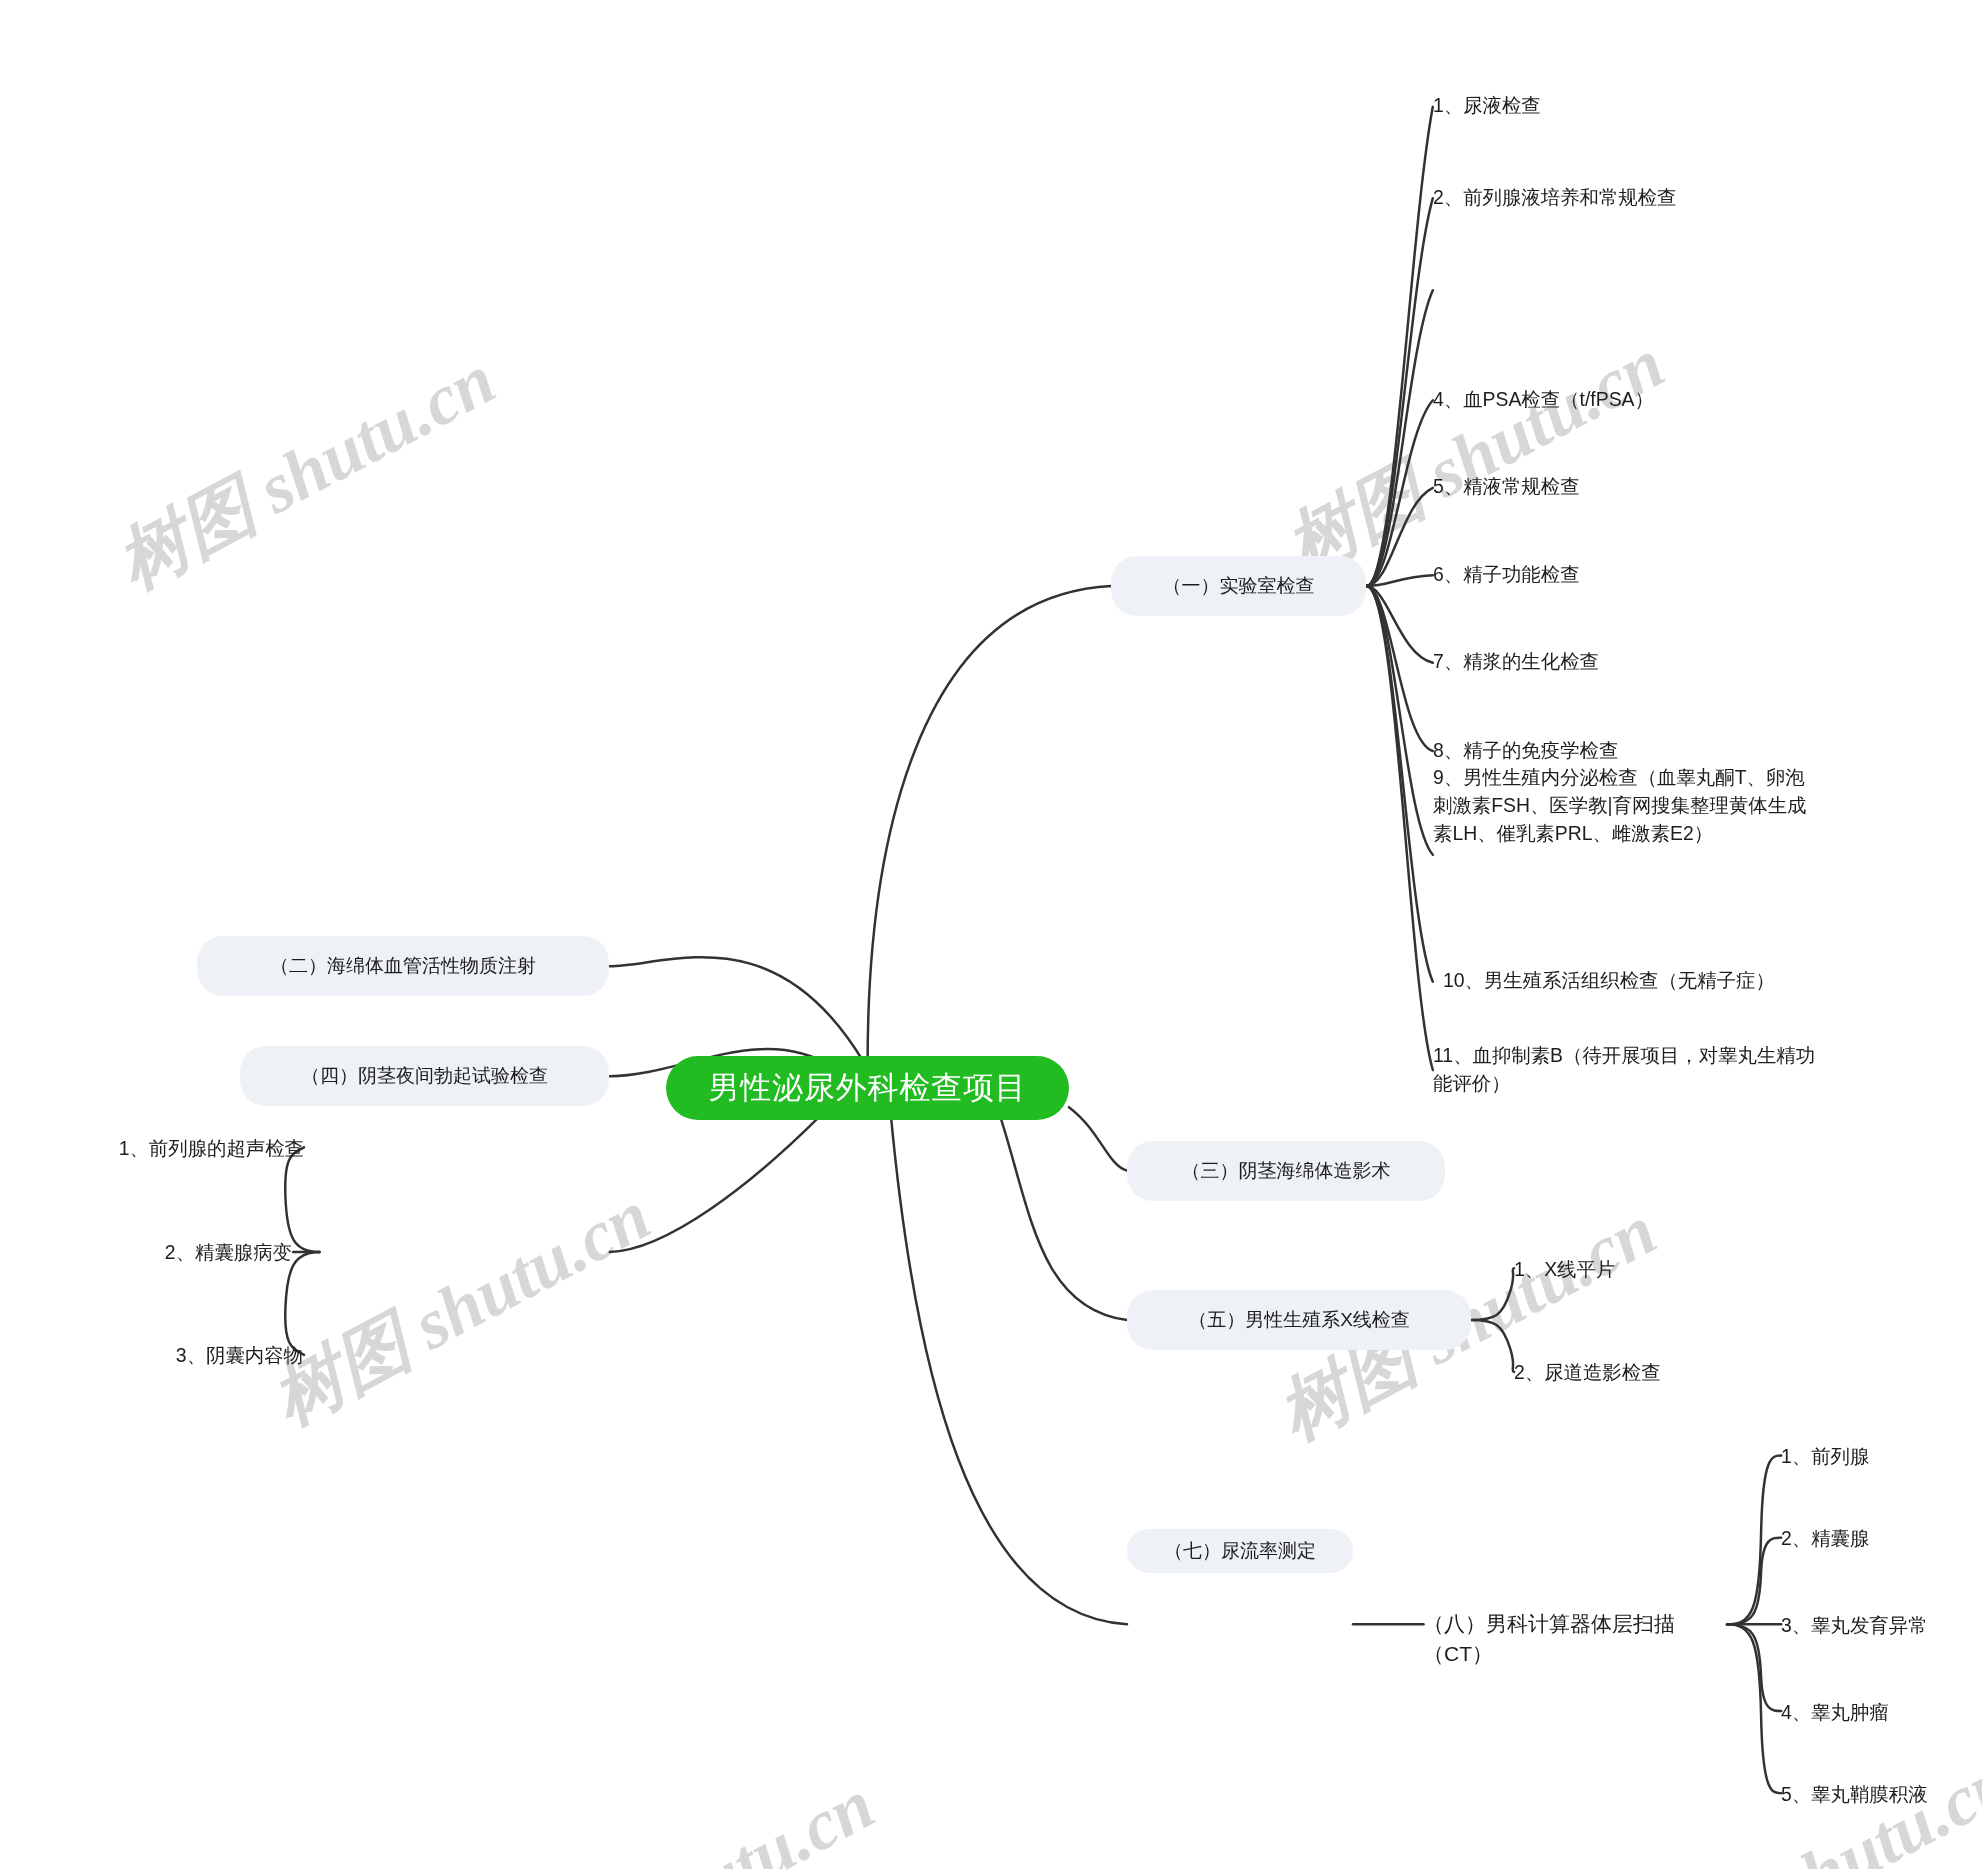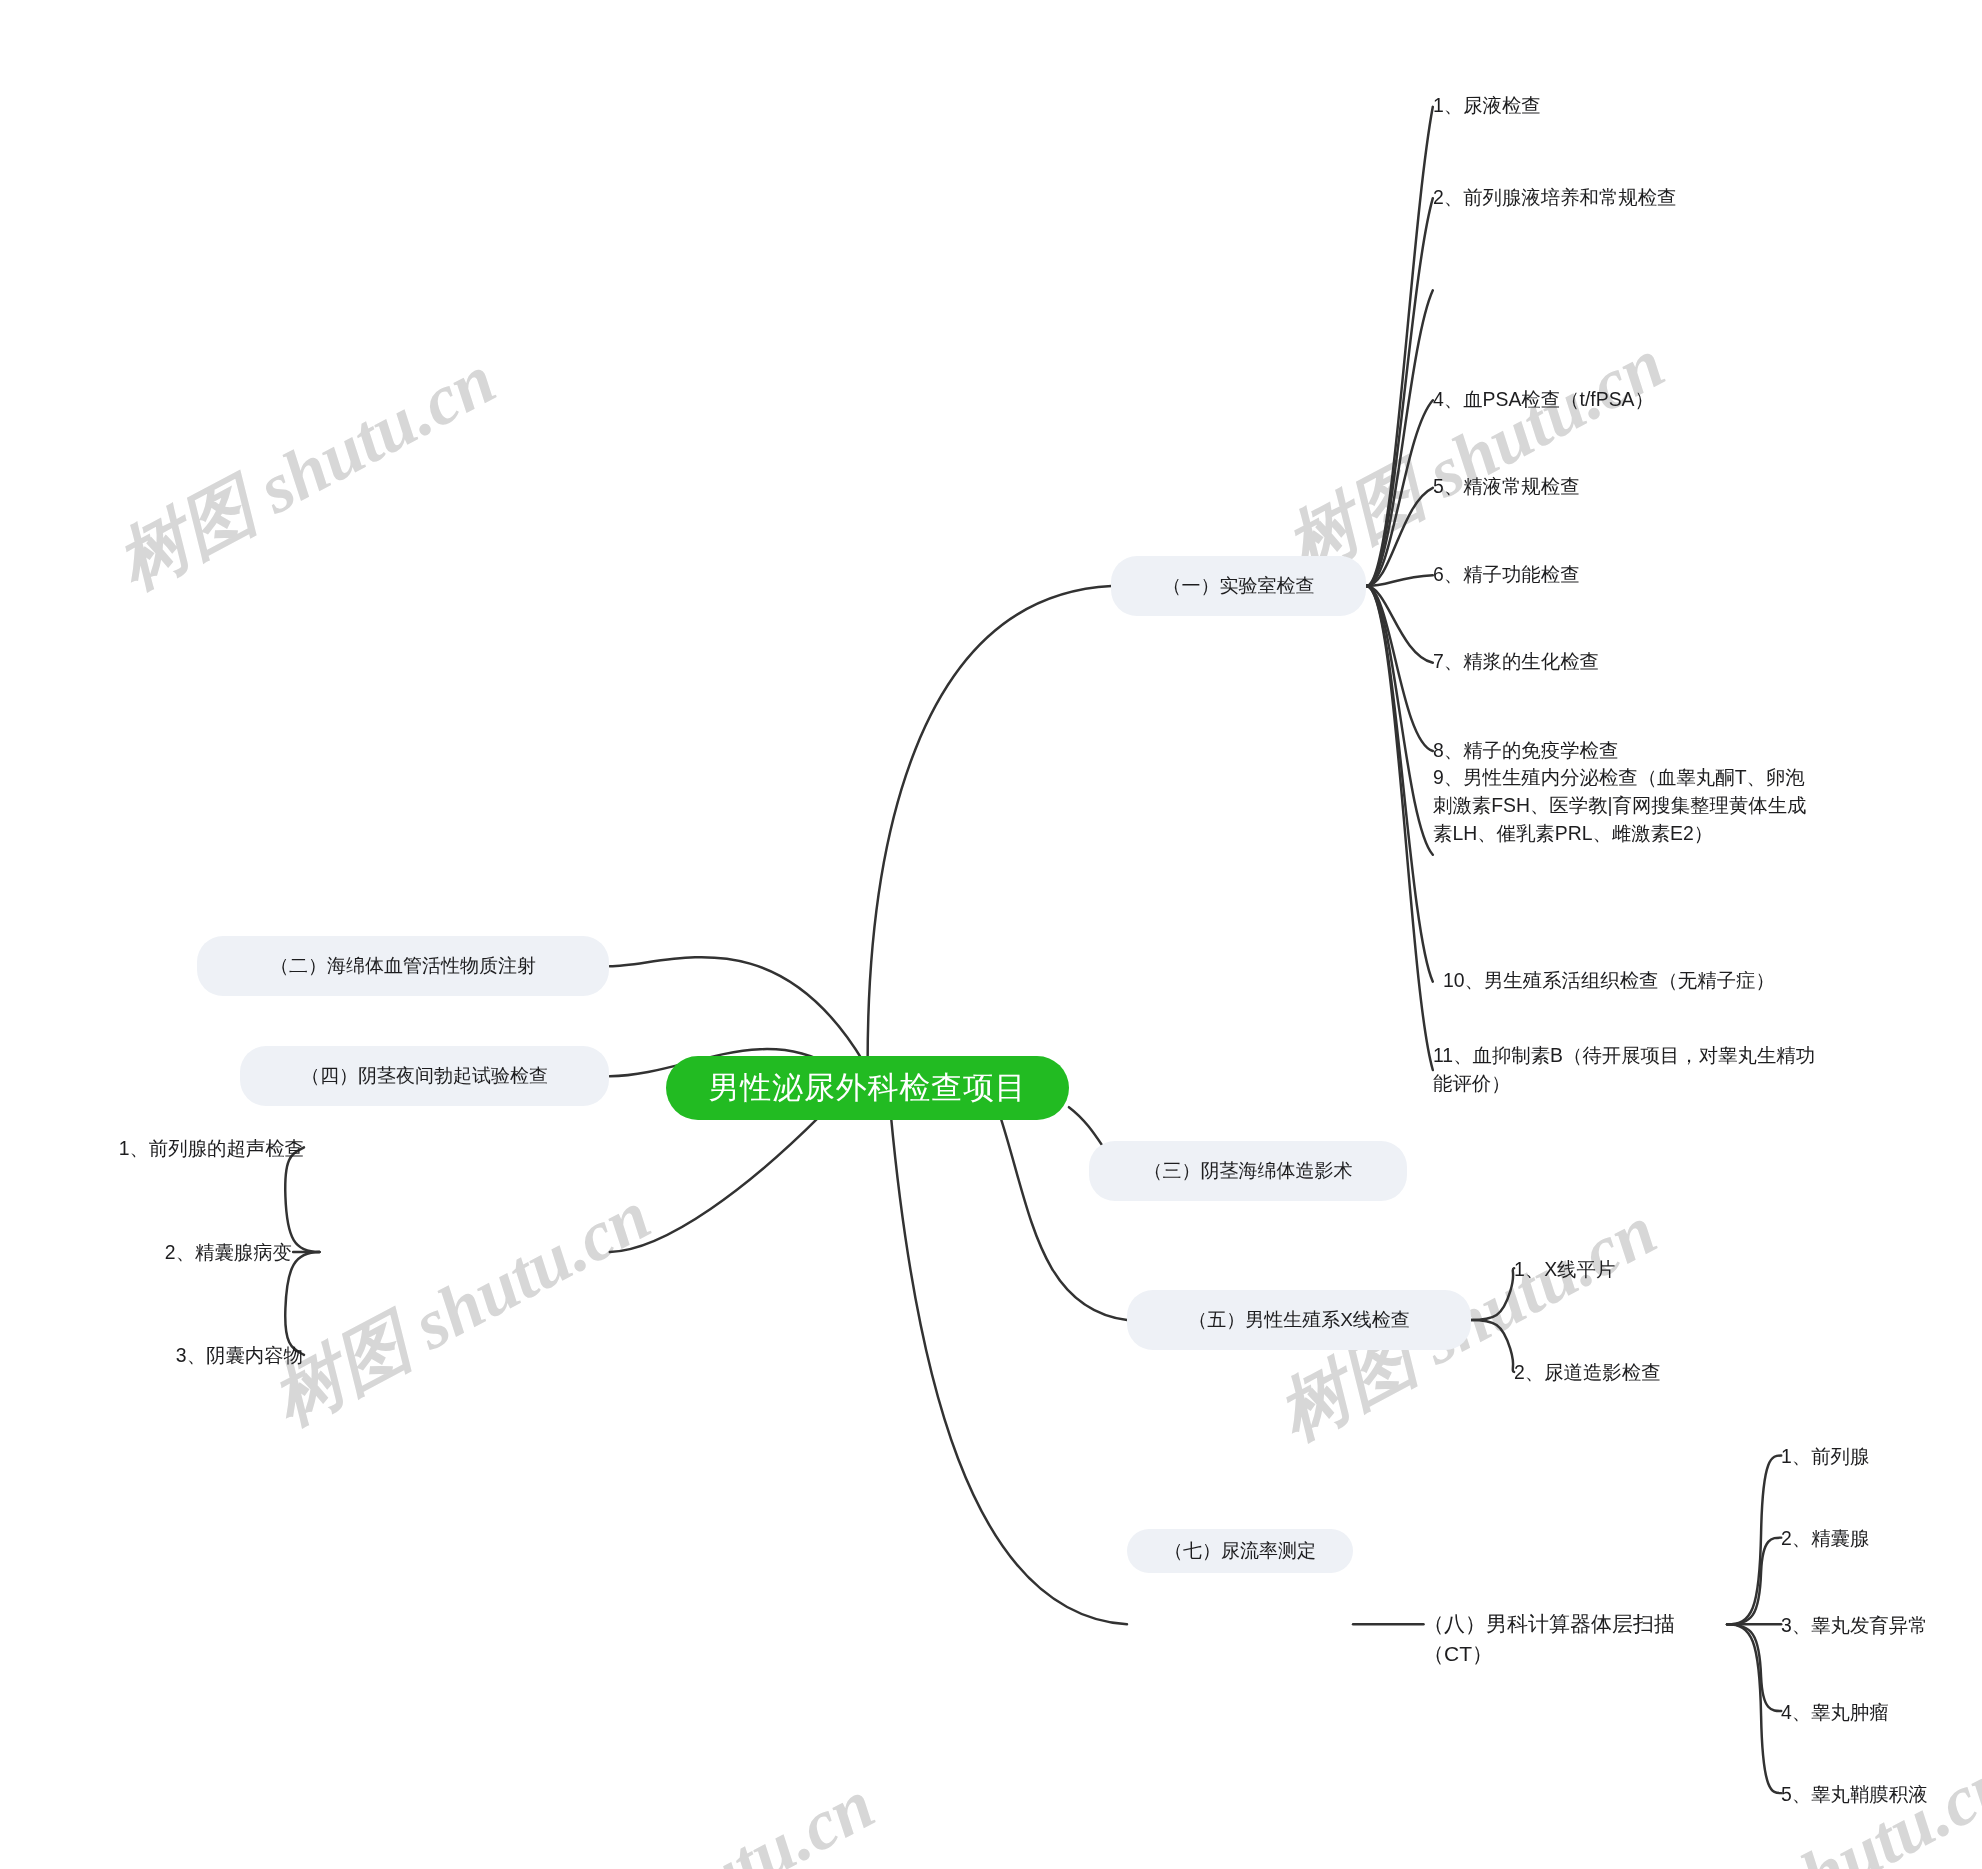--- a/index.html
+++ b/index.html
@@ -169,21 +169,21 @@
   <div class="node leaf right" style="left:1433px; top:736px;  width:418px;">8、精子的免疫学检查</div>
   <div class="node leaf right" style="left:1433px; top:763px; width:430px;">9、男性生殖内分泌检查（血睾丸酮T、卵泡
 刺激素FSH、医学教|育网搜集整理黄体生成
 素LH、催乳素PRL、雌激素E2）</div>
   <div class="node leaf right" style="left:1433px; top:966px; width:430px;margin-left:10px;">10、男生殖系活组织检查（无精子症）</div>
   <div class="node leaf right" style="left:1433px; top:1041px; width:430px;">11、血抑制素B（待开展项目，对睾丸生精功
 能评价）</div>
 
   <div class="node branch" style="left:197px; top:936px; width:412px; height:60px;">（二）海绵体血管活性物质注射</div>
 
-  <div class="node branch" style="left:1089px; top:1141px; width:318px; height:60px;">（三）阴茎海绵体造影术</div>
+  <div class="node branch" style="left:1127px; top:1141px; width:318px; height:60px;">（三）阴茎海绵体造影术</div>
 
   <div class="node branch" style="left:1127px; top:1290px; width:344px; height:60px;">（五）男性生殖系X线检查</div>
 
   <div class="node branch" style="left:240px; top:1046px; width:369px; height:60px;">（四）阴茎夜间勃起试验检查</div>
   <div class="node leaf right" style="left:1514px; top:1255px; width:232px;">1、X线平片</div>
   <div class="node leaf right" style="left:1514px; top:1358px; width:232px;">2、尿道造影检查</div>
 
   <div class="node leaf left" style="left:56px;  top:1134px; width:248px;">1、前列腺的超声检查</div>
   <div class="node leaf left" style="left:91px; top:1238px; width:201px;">2、精囊腺病变</div>
   <div class="node leaf left" style="left:102px; top:1341px; width:201px;">3、阴囊内容物</div>

